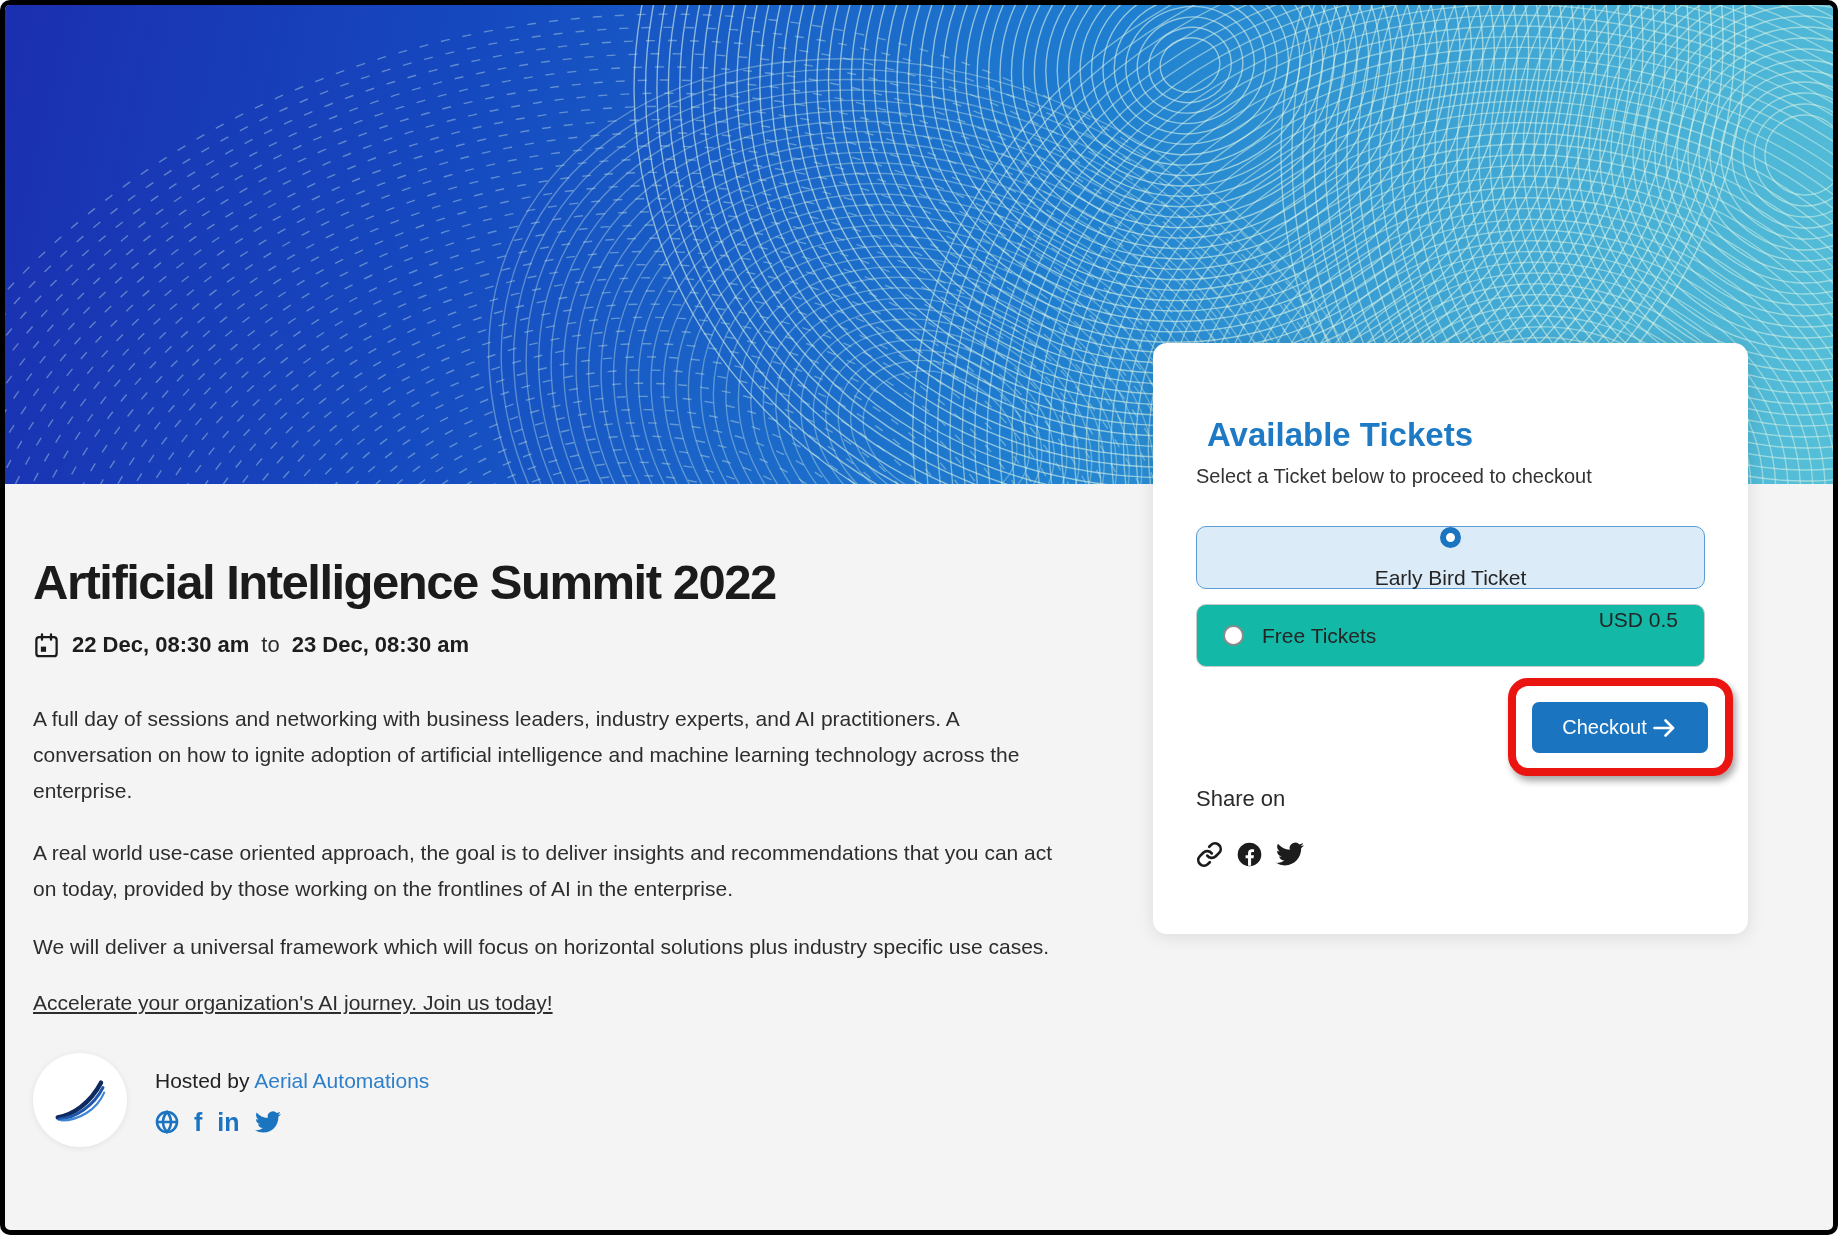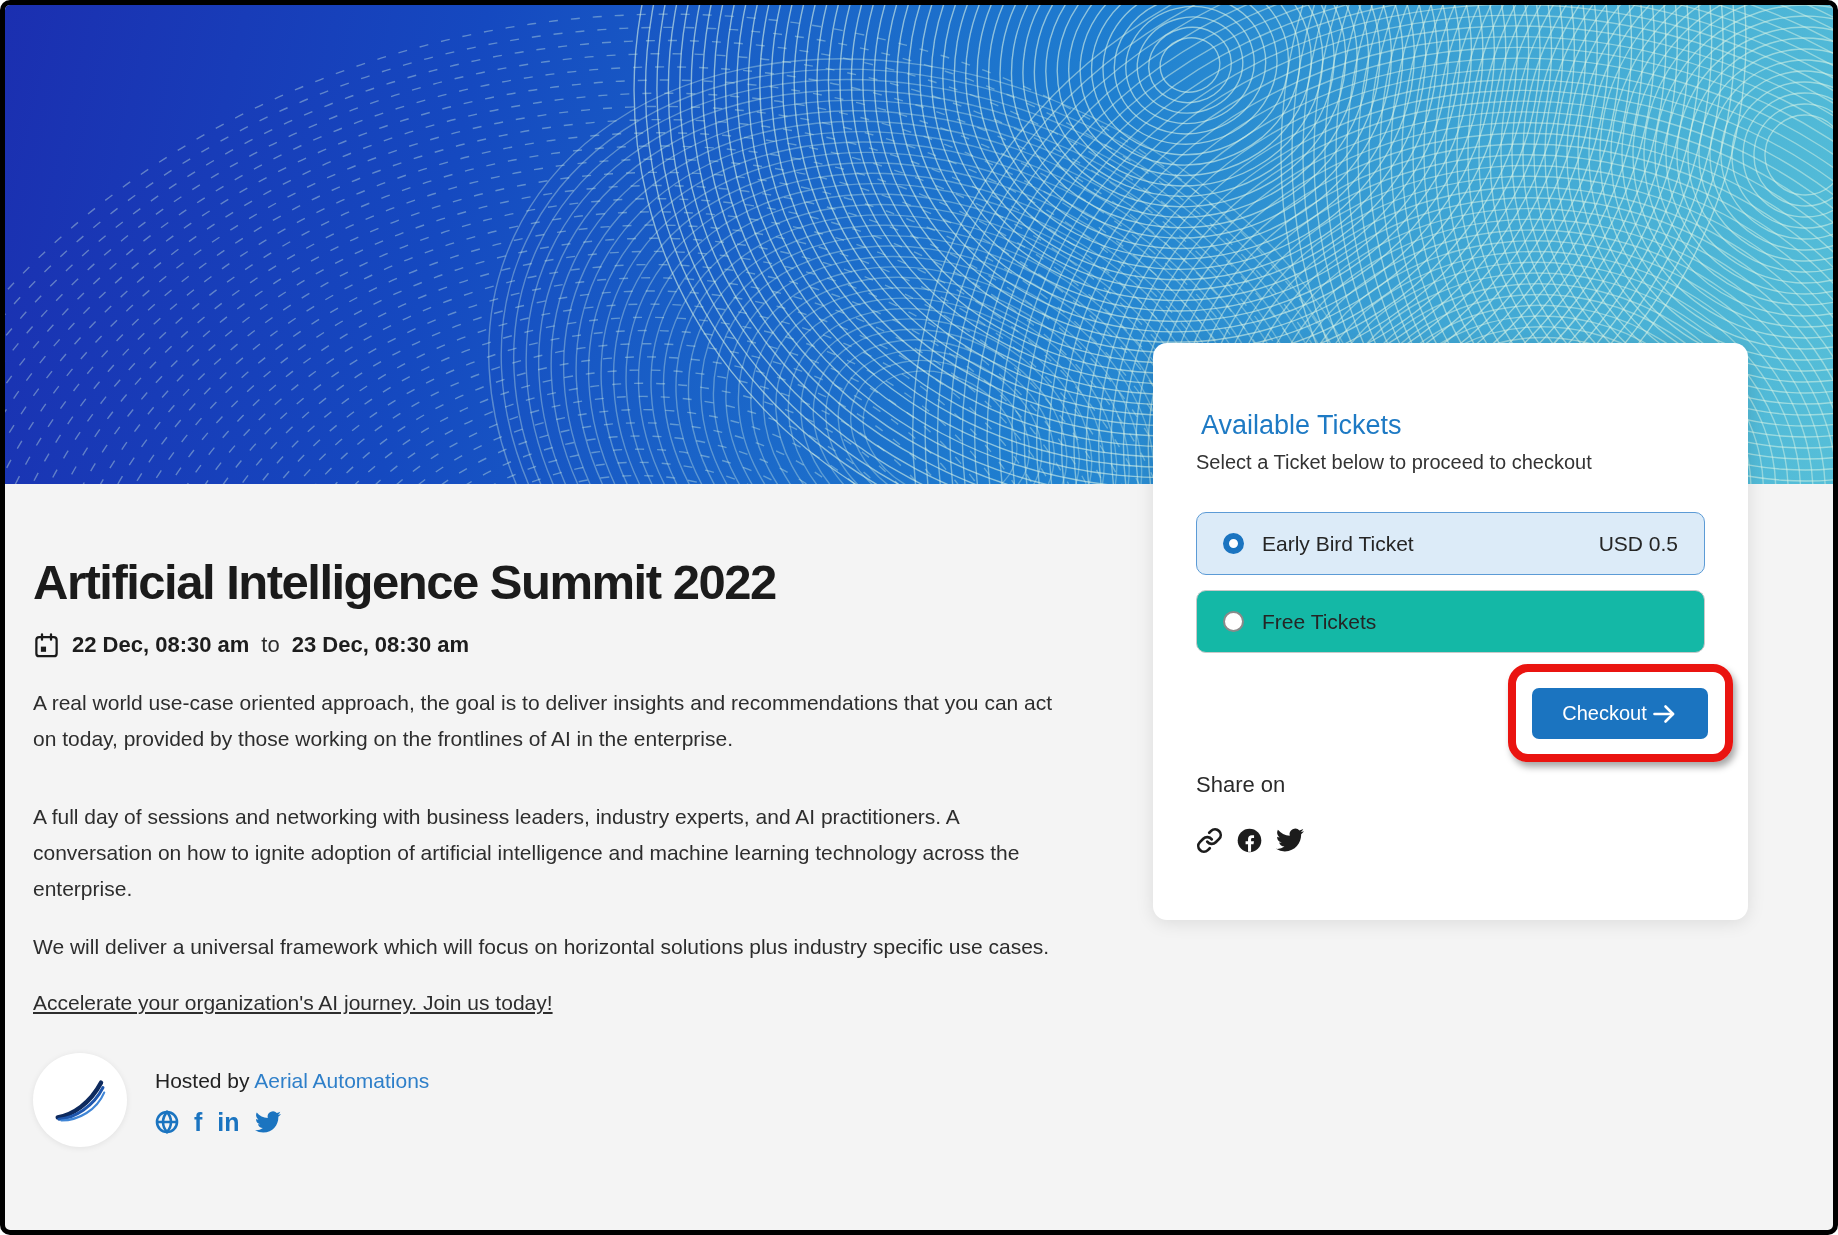--- a/index.html
+++ b/index.html
@@ -25,25 +25,25 @@
   .host-texts{padding-top:16px;}
   .host-line{font-size:21px;color:#222;}
   .host-link{color:var(--link_blue);text-decoration:none;cursor:pointer;}
   .host-socials{display:flex;align-items:center;gap:15px;margin-top:16px;color:var(--accent_blue);}
   .host-socials .txt-icon{font-weight:700;font-size:25px;line-height:22px;color:var(--accent_blue);cursor:pointer;}
   .host-socials svg{display:block;cursor:pointer;}
   
   .ticket-card{position:absolute;left:1148px;top:338px;width:595px;box-sizing:border-box;
                background:#fff;border-radius:14px;box-shadow:0 3px 18px rgba(0,0,0,.10);
                padding:62px 43px 66px 43px;}
-  .card-title{margin:5px;font-size:27px;font-weight:400;color:var(--heading_blue);}
+  .card-title{margin:11px;font-size:33px;font-weight:700;color:var(--heading_blue);}
   .card-subtitle{margin:10px 0 0 0;font-size:20px;color:#333;}
   .ticket-option{display:flex;align-items:center;gap:18px;box-sizing:border-box;height:63px;
                  border-radius:10px;padding:0 26px;cursor:pointer;}
-  .ticket-option.selected{margin-top:38px;background:var(--ticket_selected_bg);border:1.5px solid var(--ticket_selected_border);}
+  .ticket-option.selected{margin-top:38px;background:var(--ticket_selected_bg);border:1.5px solid var(--ticket_selected_border);flex-direction:column;}
   .ticket-option.unselected{margin-top:15px;background:#14b8a6;border:1.5px solid #c9c9c9;}
   .radio{width:21px;height:21px;border-radius:50%;box-sizing:border-box;background:#fff;flex:0 0 auto;}
   .radio.on{border:6px solid var(--accent_blue);}
   .radio.off{border:2px solid #8a8a8a;}
   .ticket-name{font-size:21px;color:#252525;}
   .ticket-price{margin-left:auto;font-size:21px;color:#252525;}
   .checkout-row{position:relative;height:98px;margin-top:11px;}
   .highlight-box{position:absolute;top:0;right:-28px;width:225px;height:98px;box-sizing:border-box;
                  border:8px solid var(--highlight_red);border-radius:20px;
                  box-shadow:3px 5px 7px rgba(0,0,0,.35);}
@@ -285,22 +285,22 @@
         <rect x="3" y="4.5" width="18" height="17" rx="2.5"></rect>
         <line x1="8" y1="2.2" x2="8" y2="6.8"></line>
         <line x1="16" y1="2.2" x2="16" y2="6.8"></line>
         <rect x="7" y="13" width="4.6" height="4.6" fill="#1a1a1a" stroke="none"></rect>
       </svg>
       <span class="date-bold">22 Dec, 08:30 am</span>
       <span class="date-sep">to</span>
       <span class="date-bold">23 Dec, 08:30 am</span>
     </div>
 
+    <p class="desc first">A full day of sessions and networking with business leaders, industry experts, and AI practitioners. A conversation on how to ignite adoption of artificial intelligence and machine learning technology across the enterprise.</p>
     <p class="desc">A real world use-case oriented approach, the goal is to deliver insights and recommendations that you can act on today, provided by those working on the frontlines of AI in the enterprise.</p>
-    <p class="desc first">A full day of sessions and networking with business leaders, industry experts, and AI practitioners. A conversation on how to ignite adoption of artificial intelligence and machine learning technology across the enterprise.</p>
     <p class="desc gap3">We will deliver a universal framework which will focus on horizontal solutions plus industry specific use cases.</p>
     <p class="desc gap4">Accelerate your organization's AI journey. Join us today!</p>
 
     <div class="host-row">
       <div class="avatar">
         <svg width="62" height="62" viewBox="0 0 100 100" fill="none" stroke-linecap="round">
           <path d="M14 78 C38 74, 66 56, 84 22" stroke="#0e2a5e" stroke-width="7"></path>
           <path d="M16 81 C42 79, 72 60, 87 30" stroke="#1e56ad" stroke-width="5"></path>
           <path d="M20 83 C48 83, 77 66, 89 38" stroke="#3f85d6" stroke-width="3.5"></path>
         </svg>

